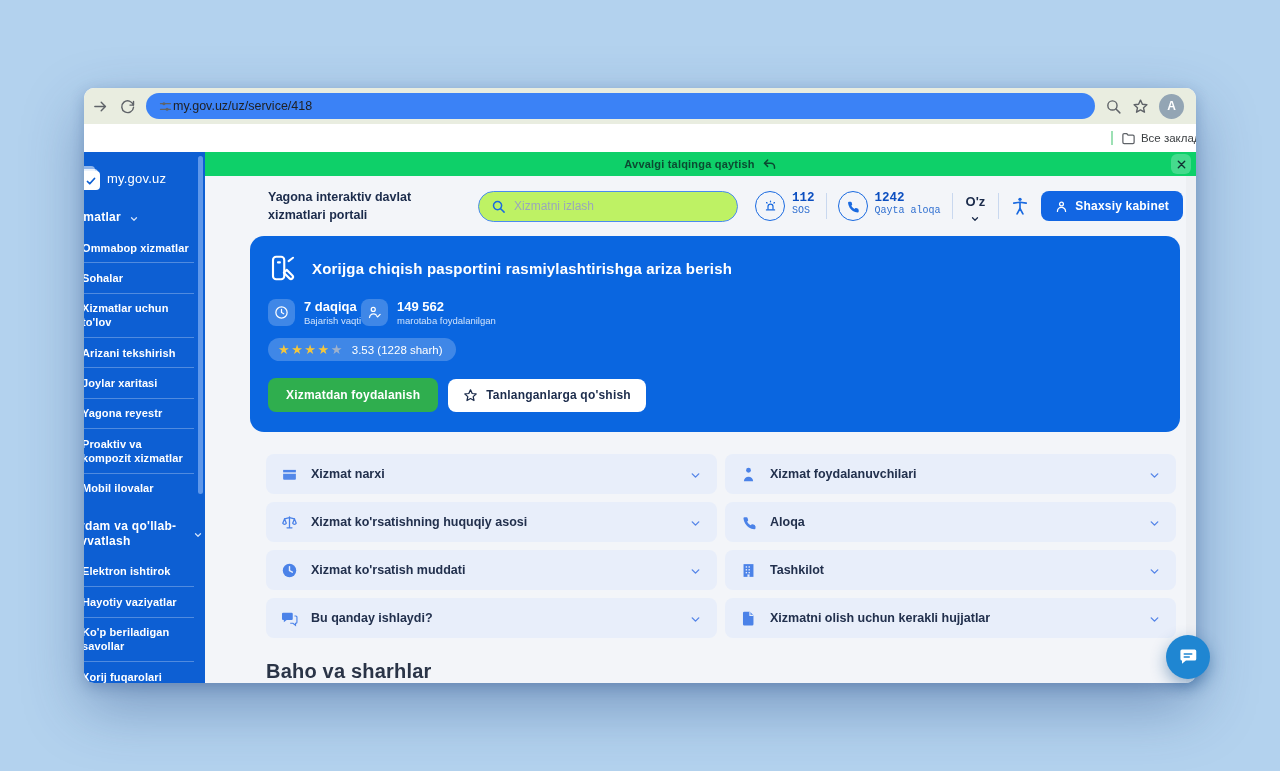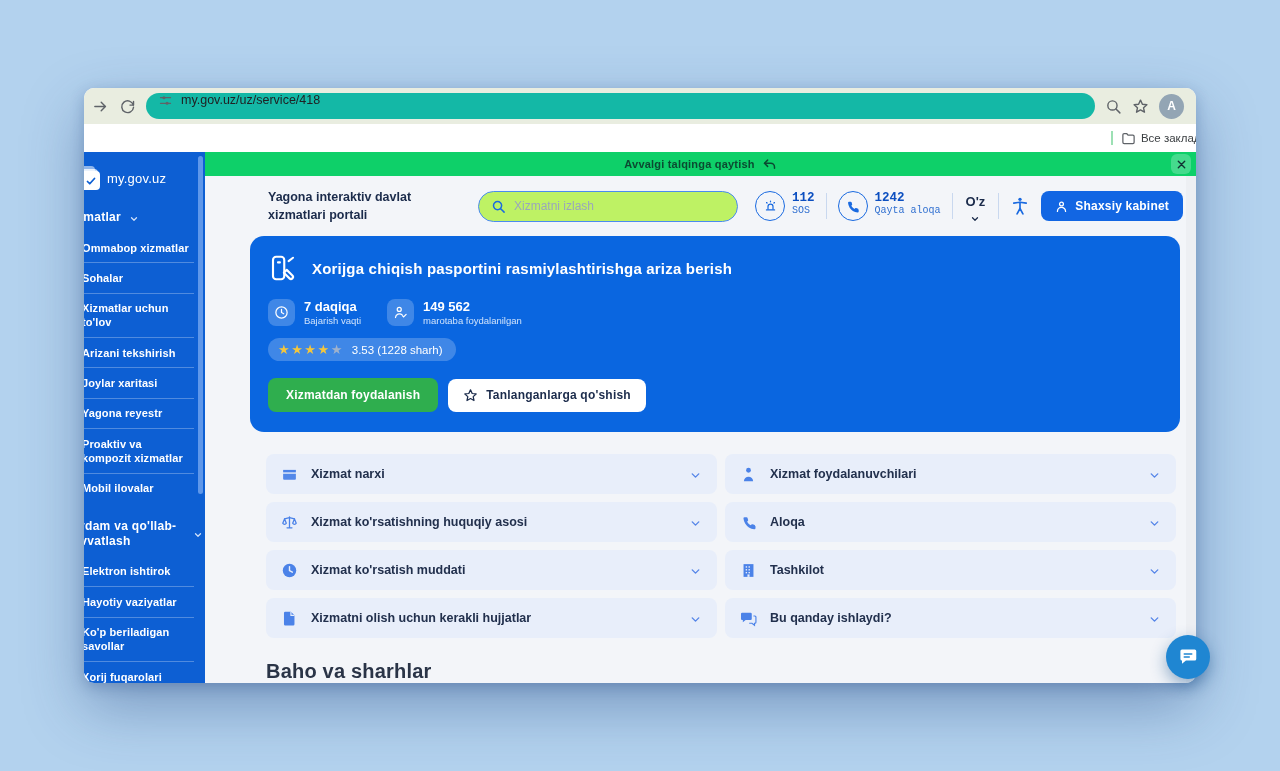--- a/index.html
+++ b/index.html
@@ -16,22 +16,22 @@
     box-shadow:0 24px 60px rgba(25,60,120,.38), 0 4px 14px rgba(25,60,120,.25);
   }
   
   .toolbar {
     height:36px; background:#e9ede0; display:flex; align-items:center;
     padding:0 12px 0 8px; gap:10px;
   }
   .tb-icon { width:17px; height:17px; color:#5f6368; flex:0 0 auto; cursor:pointer; }
   .tb-icon svg { width:100%; height:100%; display:block; }
   .url-pill {
-    flex:1; height:26px; border-radius:13px; background:#14b8a6;
-    display:flex; padding:0 12px; gap:8px; min-width:0;
+    flex:1; height:26px; border-radius:13px; background:#3b82f6;
+    display:flex; align-items:center; padding:0 12px; gap:0; min-width:0;
   }
   .url-pill .tb-icon { width:15px; height:15px; }
   .url-text { font-size:12.5px; color:#202124; white-space:nowrap; overflow:hidden; }
   .avatar {
     width:25px; height:25px; border-radius:50%; background:#93a5b4;
     color:#fff; font-size:12px; font-weight:bold; display:flex;
     align-items:center; justify-content:center; cursor:pointer;
   }
   
   .bookmarks {
@@ -133,21 +133,21 @@
   .cabinet-btn svg { width:13px; height:13px; }
   
   .hero {
     margin:0 16px 0 45px; background:#0a66e0; border-radius:14px;
     padding:17px 20px 20px 18px; color:#fff;
   }
   .hero-title-row { display:flex; align-items:center; gap:14px; }
   .hero-icon { width:30px; height:30px; color:#fff; flex:0 0 auto; }
   .hero-icon svg { width:100%; height:100%; }
   .hero-title { font-size:15px; font-weight:bold; letter-spacing:.2px; }
-  .hero-stats { display:flex; align-items:center; gap:26px; margin-top:16px; }
+  .hero-stats { display:flex; align-items:center; margin-top:16px; }
   .stat { display:flex; align-items:center; gap:9px; }
   .stat-ic {
     width:27px; height:27px; border-radius:8px; background:rgba(255,255,255,.22);
     display:flex; align-items:center; justify-content:center; flex:0 0 auto;
   }
   .stat-ic svg { width:15px; height:15px; }
   .stat-val { font-size:13px; font-weight:bold; line-height:1.2; }
   .stat-lbl { font-size:9.5px; color:#cfe2fb; line-height:1.2; }
   .rating-pill {
     display:inline-flex; align-items:center; gap:8px; margin-top:12px;
@@ -514,37 +514,37 @@
               </svg>
             </span>
             <span class="acc-label">Tashkilot</span>
             <span class="acc-chev"><svg viewBox="0 0 24 24" fill="none" stroke="currentColor" stroke-width="2.6" stroke-linecap="round" stroke-linejoin="round">
                 <path d="M6 9l6 6 6-6"></path>
               </svg></span>
           </div>
           <div class="acc-row">
             <span class="acc-ic">
               <svg viewBox="0 0 24 24" fill="currentColor">
+                <path d="M3 4h12a1.6 1.6 0 0 1 1.6 1.6v7A1.6 1.6 0 0 1 15 14.2H8l-4 3.2v-3.2H3A1.6 1.6 0 0 1 1.4 12.6v-7A1.6 1.6 0 0 1 3 4z"></path>
+                <path d="M19 8.5h2a1.5 1.5 0 0 1 1.5 1.5v7.2a1.5 1.5 0 0 1-1.5 1.5h-.5v2.8l-3.6-2.8H13" fill="none" stroke="currentColor" stroke-width="1.6"></path>
+              </svg>
+            </span>
+            <span class="acc-label">Bu qanday ishlaydi?</span>
+            <span class="acc-chev"><svg viewBox="0 0 24 24" fill="none" stroke="currentColor" stroke-width="2.6" stroke-linecap="round" stroke-linejoin="round">
+                <path d="M6 9l6 6 6-6"></path>
+              </svg></span>
+          </div>
+          <div class="acc-row">
+            <span class="acc-ic">
+              <svg viewBox="0 0 24 24" fill="currentColor">
                 <path d="M6 2.5h8l5 5V20a1.8 1.8 0 0 1-1.8 1.8H6A1.8 1.8 0 0 1 4.2 20V4.3A1.8 1.8 0 0 1 6 2.5z"></path>
                 <path d="M14 2.5v5h5" fill="none" stroke="#e8eefa" stroke-width="1.6"></path>
               </svg>
             </span>
             <span class="acc-label">Xizmatni olish uchun kerakli hujjatlar</span>
-            <span class="acc-chev"><svg viewBox="0 0 24 24" fill="none" stroke="currentColor" stroke-width="2.6" stroke-linecap="round" stroke-linejoin="round">
-                <path d="M6 9l6 6 6-6"></path>
-              </svg></span>
-          </div>
-          <div class="acc-row">
-            <span class="acc-ic">
-              <svg viewBox="0 0 24 24" fill="currentColor">
-                <path d="M3 4h12a1.6 1.6 0 0 1 1.6 1.6v7A1.6 1.6 0 0 1 15 14.2H8l-4 3.2v-3.2H3A1.6 1.6 0 0 1 1.4 12.6v-7A1.6 1.6 0 0 1 3 4z"></path>
-                <path d="M19 8.5h2a1.5 1.5 0 0 1 1.5 1.5v7.2a1.5 1.5 0 0 1-1.5 1.5h-.5v2.8l-3.6-2.8H13" fill="none" stroke="currentColor" stroke-width="1.6"></path>
-              </svg>
-            </span>
-            <span class="acc-label">Bu qanday ishlaydi?</span>
             <span class="acc-chev"><svg viewBox="0 0 24 24" fill="none" stroke="currentColor" stroke-width="2.6" stroke-linecap="round" stroke-linejoin="round">
                 <path d="M6 9l6 6 6-6"></path>
               </svg></span>
           </div>
         </div>
 
       <div class="reviews-row">
         <h2 class="reviews-title">Baho va sharhlar</h2>
       </div>
     </div>

